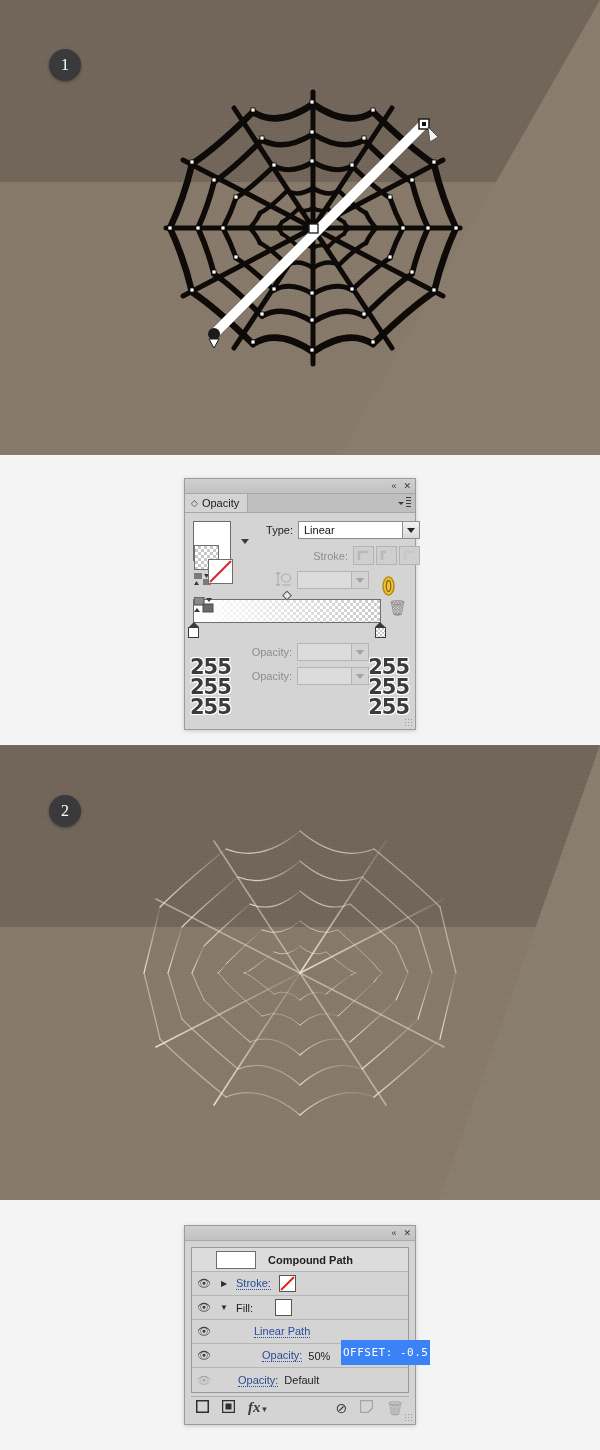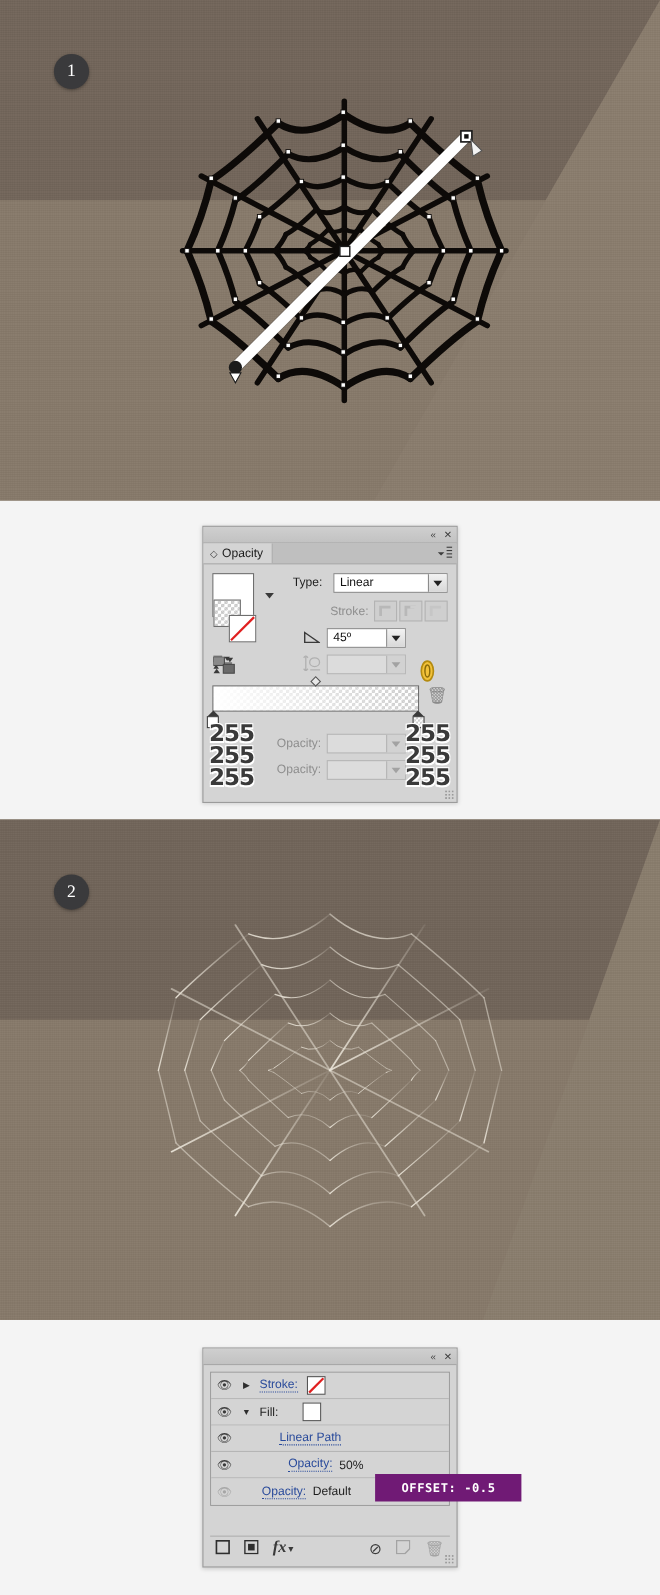--- a/index.html
+++ b/index.html
@@ -213,23 +213,23 @@
   .ap-footer {
     position: absolute; left: 6px; right: 6px; bottom: 6px; height: 22px;
     border-top: 1px solid #b0b0b0;
     display: flex; align-items: center; gap: 13px; padding: 0 5px;
     color: #3a3a3a;
   }
   .ap-footer .spacer { flex: 1; }
   .ap-footer .dim { color: #a3a3a3; }
 
   .tooltip {
-    position: absolute; background: #701a75; color: #fff;
+    position: absolute; background: #3b82f6; color: #fff;
     font-family: "DejaVu Sans Mono", monospace; font-size: 11px;
-    padding: 6px 24px; letter-spacing: .5px; white-space: nowrap; font-weight: bold;
+    padding: 6px 2px; letter-spacing: .5px; white-space: nowrap;
   }
 </style>
 </head>
 <body>
 
 <div class="page">
 
   <div class="artboard" id="art1">
     <div class="bg-base"></div>
     <div class="bg-light-band"></div>
@@ -420,21 +420,21 @@
         <div style="width:56px;">
           <div class="row" style="align-items:center;">
             <div class="g-swatch-big checker"></div>
             <div style="width:10px;"></div>
             <div class="g-dropdown-caret"></div>
           </div>
         </div>
         <div style="flex:1;">
           <div class="row" style="justify-content:space-between;">
             <span class="lbl" style="width:44px;">Type:</span>
-            <div class="ai-select" style="width:104px;margin-left:5px;">
+            <div class="ai-select" style="width:122px;margin-left:5px;">
               <span>Linear</span>
               <span class="btn"></span>
             </div>
           </div>
           <div class="row" style="justify-content:flex-end;margin-top:7px;">
             <span class="lbl lbl-dim" style="width:44px;">Stroke:</span>
             <div class="row" style="margin-left:5px;gap:2px;">
               <span class="stroke-btn">
                 <svg width="13" height="12">
                     <path d="M2 10 V2 H11" stroke="#b8b8b8" stroke-width="2.5" fill="none"></path>
@@ -449,32 +449,20 @@
               <span class="stroke-btn">
                 <svg width="13" height="12">
                     <path d="M2 10 V2 H11" stroke="#c6c6c6" stroke-width="2.5" fill="none"></path>
                   </svg>
               </span>
             </div>
           </div>
         </div>
       </div>
 
-      <div class="row" style="margin-top:6px;justify-content:flex-end;">
-        <span style="margin-right:6px;">
-          <svg width="15" height="13">
-              <path d="M1 12 H14 L1 3 Z" fill="none" stroke="#3a3a3a" stroke-width="1.3"></path>
-            </svg>
-        </span>
-        <div class="ai-select" style="width:72px;">
-          <span>45º</span>
-          <span class="btn"></span>
-        </div>
-        <div style="width:38px;"></div>
-      </div>
 
       <div class="row" style="margin-top:6px;">
         <span>
           <svg width="19" height="15">
             <rect x="1" y="1" width="8" height="6" fill="#7b7b7b"></rect>
             <path d="M11 2 l5 0 l-2.5 4 z" fill="#3a3a3a"></path>
             <rect x="10" y="7" width="8" height="6" fill="#7b7b7b"></rect>
             <path d="M1 13 l5 0 l-2.5 -4 z" fill="#3a3a3a"></path>
           </svg>
         </span>
@@ -675,20 +663,25 @@
   </div>
 
   <div class="ai-panel" id="appearance-panel">
     <div class="ai-titlebar">
       <span class="tb-icon">«</span>
       <span class="tb-icon">✕</span>
     </div>
 
     <div class="ap-list">
 
+      <div class="ap-row header">
+        <div style="width:24px;"></div>
+        <div class="ap-thumb" style="margin-left:0;"></div>
+        <span style="margin-left:12px;font-weight:bold;">Compound Path</span>
+      </div>
 
       <div class="ap-row">
         <span class="ap-eye">👁</span>
         <span class="ap-disc">▶</span>
         <span class="ap-link" style="margin-left:4px;">Stroke:</span>
         <span class="ap-swatch none" style="margin-left:8px;">
           <svg width="15" height="15">
               <line x1="1" y1="14" x2="14" y2="1" stroke="#e02020" stroke-width="2"></line>
             </svg>
         </span>

